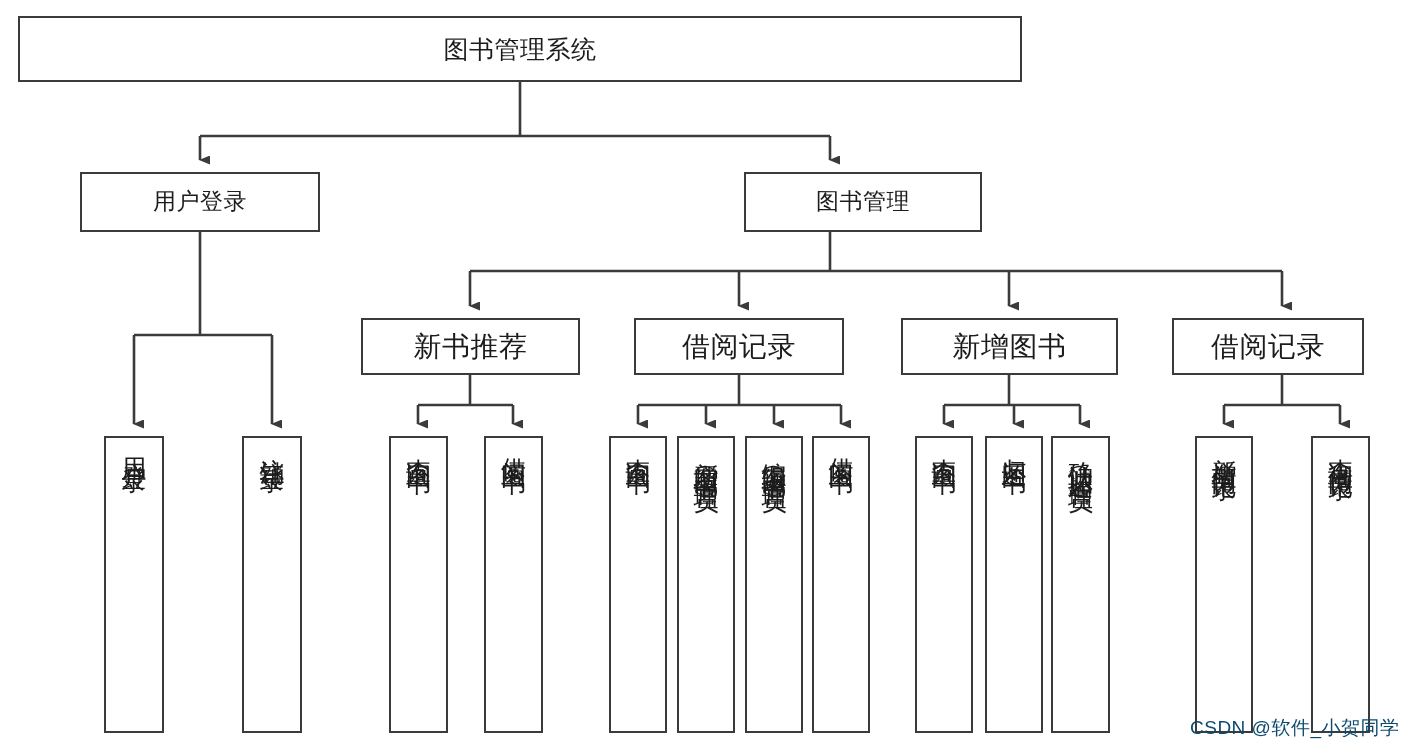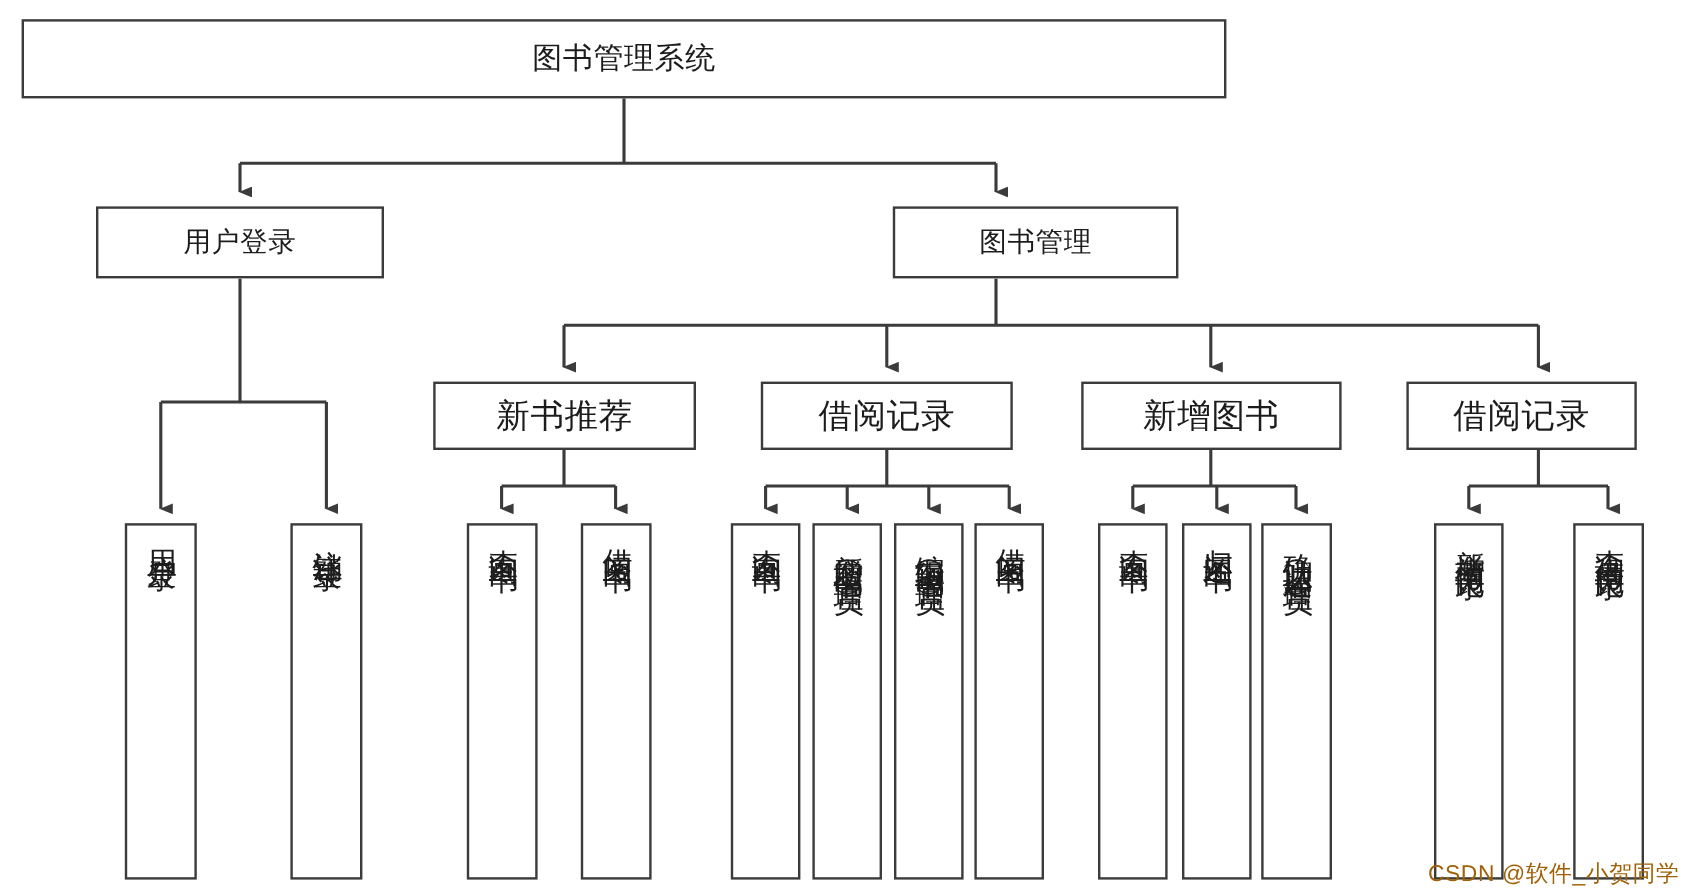--- a/index.html
+++ b/index.html
@@ -58,21 +58,21 @@
   }
   .node-leaf.top-aligned {
     align-items: flex-start;
   }
   .node-leaf.top-aligned .label {
     margin-top: 4px;
   }
   .watermark {
     position: absolute;
     font-size: 19px;
-    color: #a16207;
+    color: #0c4a6e;
     white-space: nowrap;
     letter-spacing: 0.5px;
   }
 </style>
 </head>
 <body>
 
 <div id="canvas">
 
   <svg id="edges" viewBox="0 0 1405 747">

